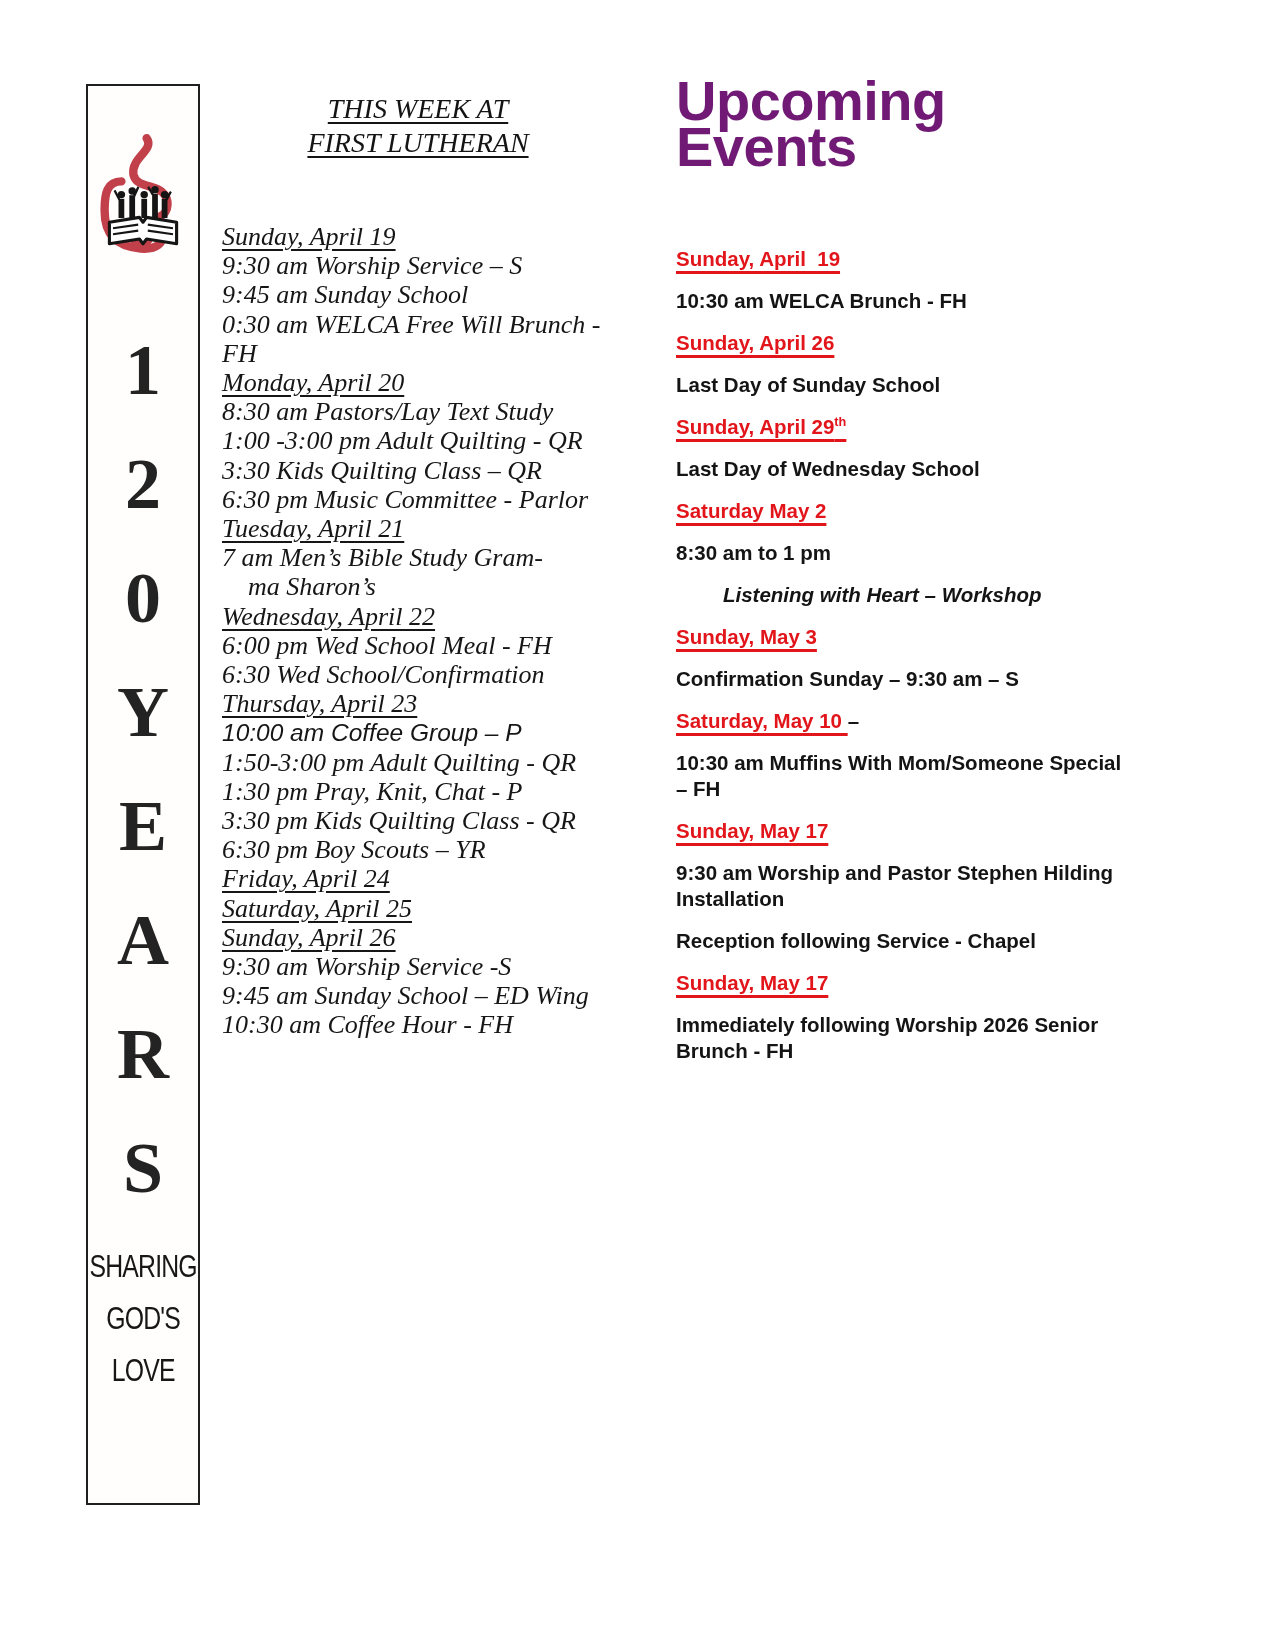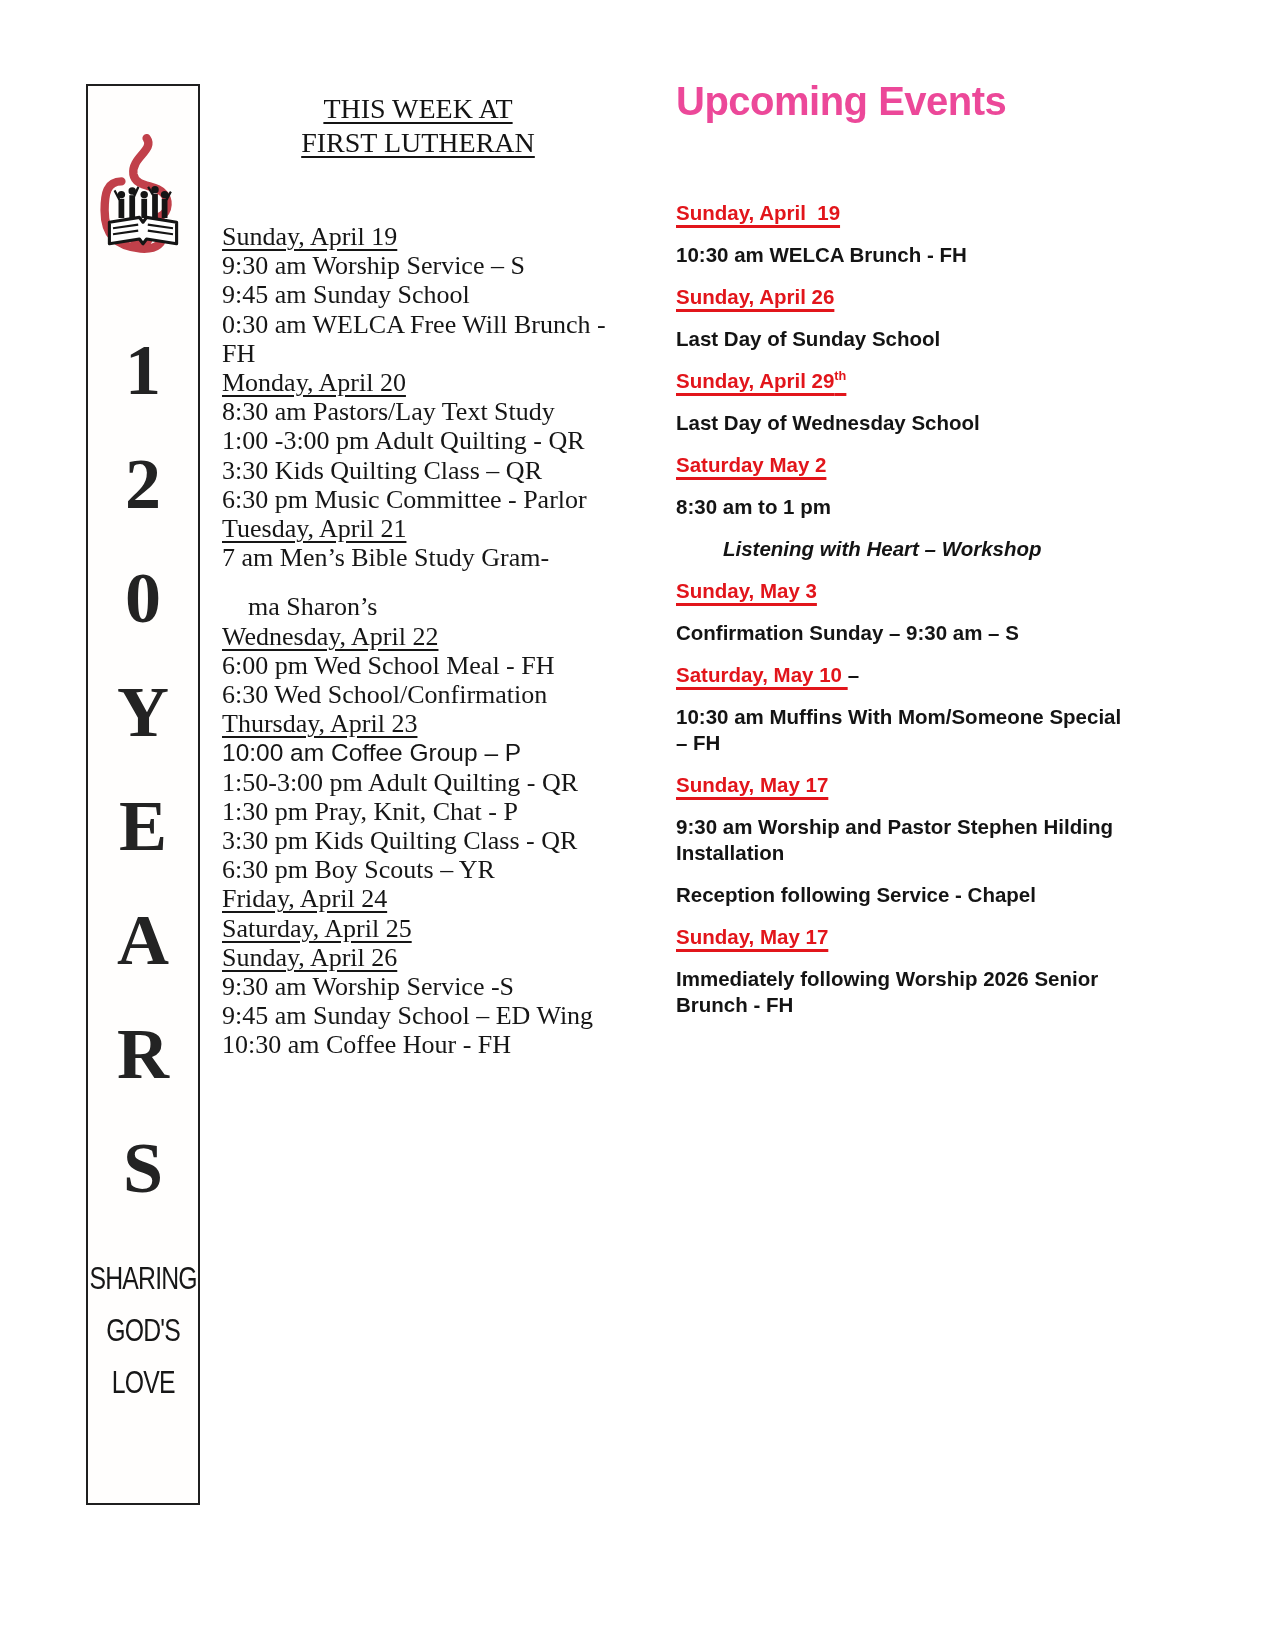--- a/index.html
+++ b/index.html
@@ -20,50 +20,50 @@
     box-sizing:border-box;
   }
   .logo-wrap{margin-top:24px;width:96px;height:198px;flex:none;}
   .letters{
     margin-top:26px;display:flex;flex-direction:column;align-items:center;gap:42px;
     font-family:"Liberation Serif","DejaVu Serif",serif;font-weight:bold;
     font-size:72px;line-height:72px;color:#232323;
   }
   .letters span{display:block;}
   .tagline{
-    margin-top:56px;display:flex;flex-direction:column;align-items:center;gap:14px;
+    margin-top:44px;display:flex;flex-direction:column;align-items:center;gap:14px;
     font-family:"Liberation Sans","DejaVu Sans",sans-serif;
     font-size:31px;line-height:38px;color:#171717;letter-spacing:-1px;
   }
   .tagline span{display:block;transform:scaleX(.8);transform-origin:center;white-space:nowrap;}
 
   
-  .this-week{position:absolute;left:222px;top:92px;width:432px;}
+  .this-week{position:absolute;left:222px;top:92px;width:432px;font-style:italic;}
   .tw-title{
     width:392px;text-align:center;font-size:28px;line-height:34px;color:#141414;
   }
   .tw-title div{
     text-decoration:underline;text-decoration-thickness:2px;text-underline-offset:4px;
   }
   .tw-list{margin-top:62px;font-size:26px;line-height:29.2px;color:#161616;}
   .tw-line{white-space:pre-wrap;}
   .tw-line.date{
     text-decoration:underline;text-decoration-thickness:2px;text-underline-offset:4px;
   }
-  .tw-line.indent{padding-left:26px;margin-top:20px;}
+  .tw-line.indent{padding-left:26px;}
   .tw-line.sans{
     font-family:"Liberation Sans","DejaVu Sans",sans-serif;font-size:24.5px;
   }
   .tw-line.gap{}
 
   
   .upcoming{position:absolute;left:676px;top:78px;width:462px;
     font-family:"Liberation Sans","DejaVu Sans",sans-serif;}
   .up-title{
-    font-size:40px;line-height:46px;font-weight:bold;color:#ec4899;letter-spacing:-.5px;
+    font-size:56px;line-height:46px;font-weight:bold;color:#701a75;letter-spacing:-.5px;
   }
   .up-list{margin-top:76px;}
   .up-item{font-size:20.5px;line-height:26px;font-weight:bold;color:#141414;margin-bottom:16px;}
   .up-item .txt{white-space:pre-wrap;}
   .up-item.date .txt{
     color:var(--accent,#e2151b);
     text-decoration:underline;text-decoration-color:var(--accent,#e2151b);
     text-decoration-thickness:2.5px;text-underline-offset:5px;
   }
   .up-item.date sup{font-size:62%;line-height:0;}

